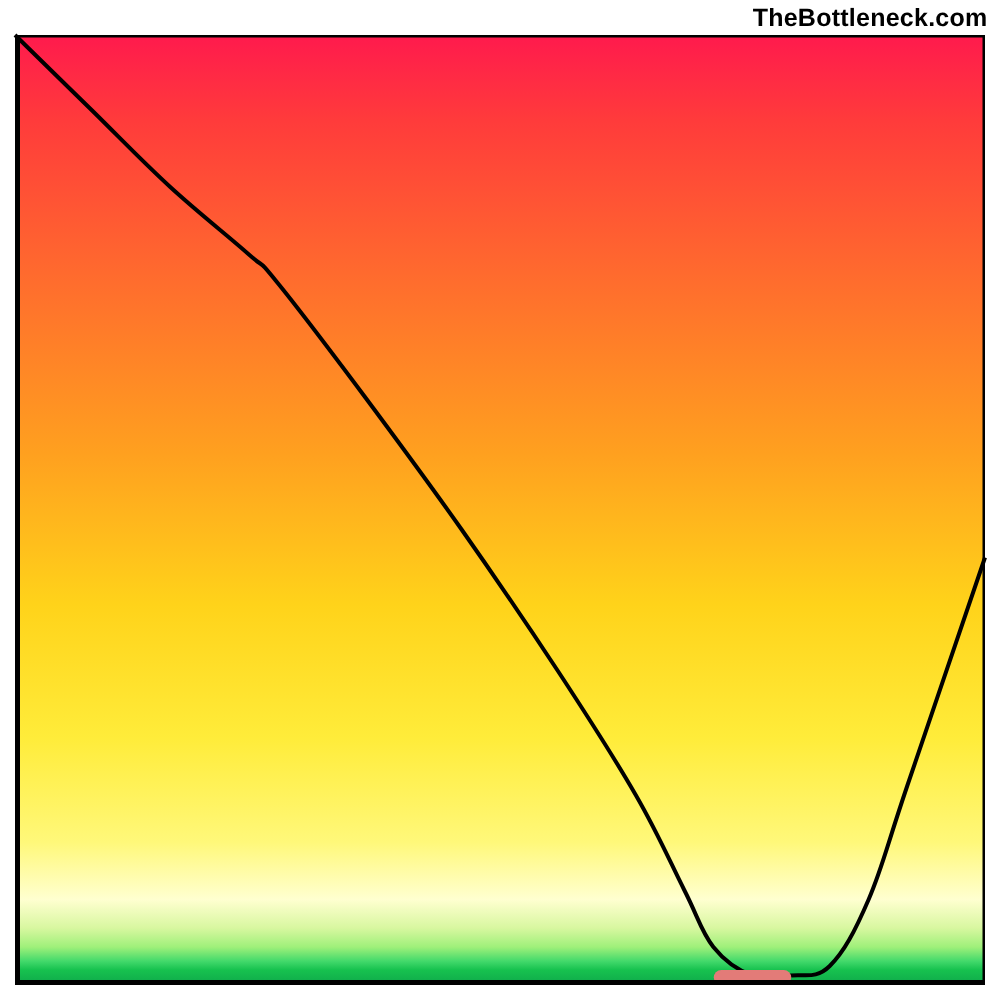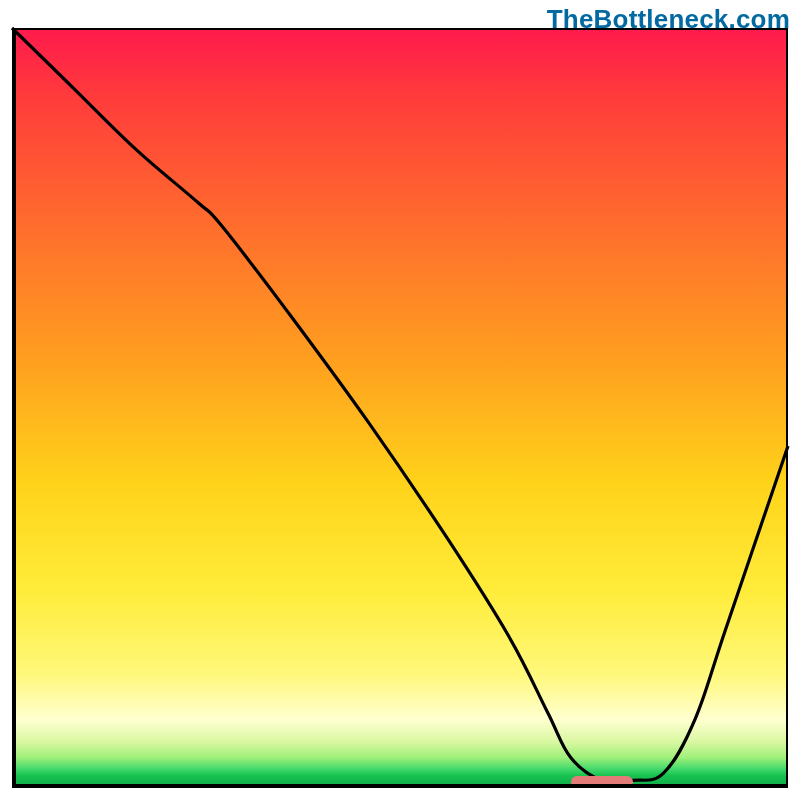--- a/index.html
+++ b/index.html
@@ -51,22 +51,22 @@
     border-bottom: 4px solid #000;
     border-top: 2px solid #000;
     border-right: 2px solid #000;
     box-sizing: border-box;
     pointer-events: none;
   }
   #watermark {
     position: absolute;
     top: 4px;
     right: 10px;
-    color: #0369a1;
-    font-size: 26px;
+    color: #000000;
+    font-size: 20px;
     font-weight: 600;
     letter-spacing: 0.2px;
     user-select: none;
   }
   svg#curve {
     position: absolute;
     left: 12px;
     top: 28px;
     width: 776px;
     height: 760px;

